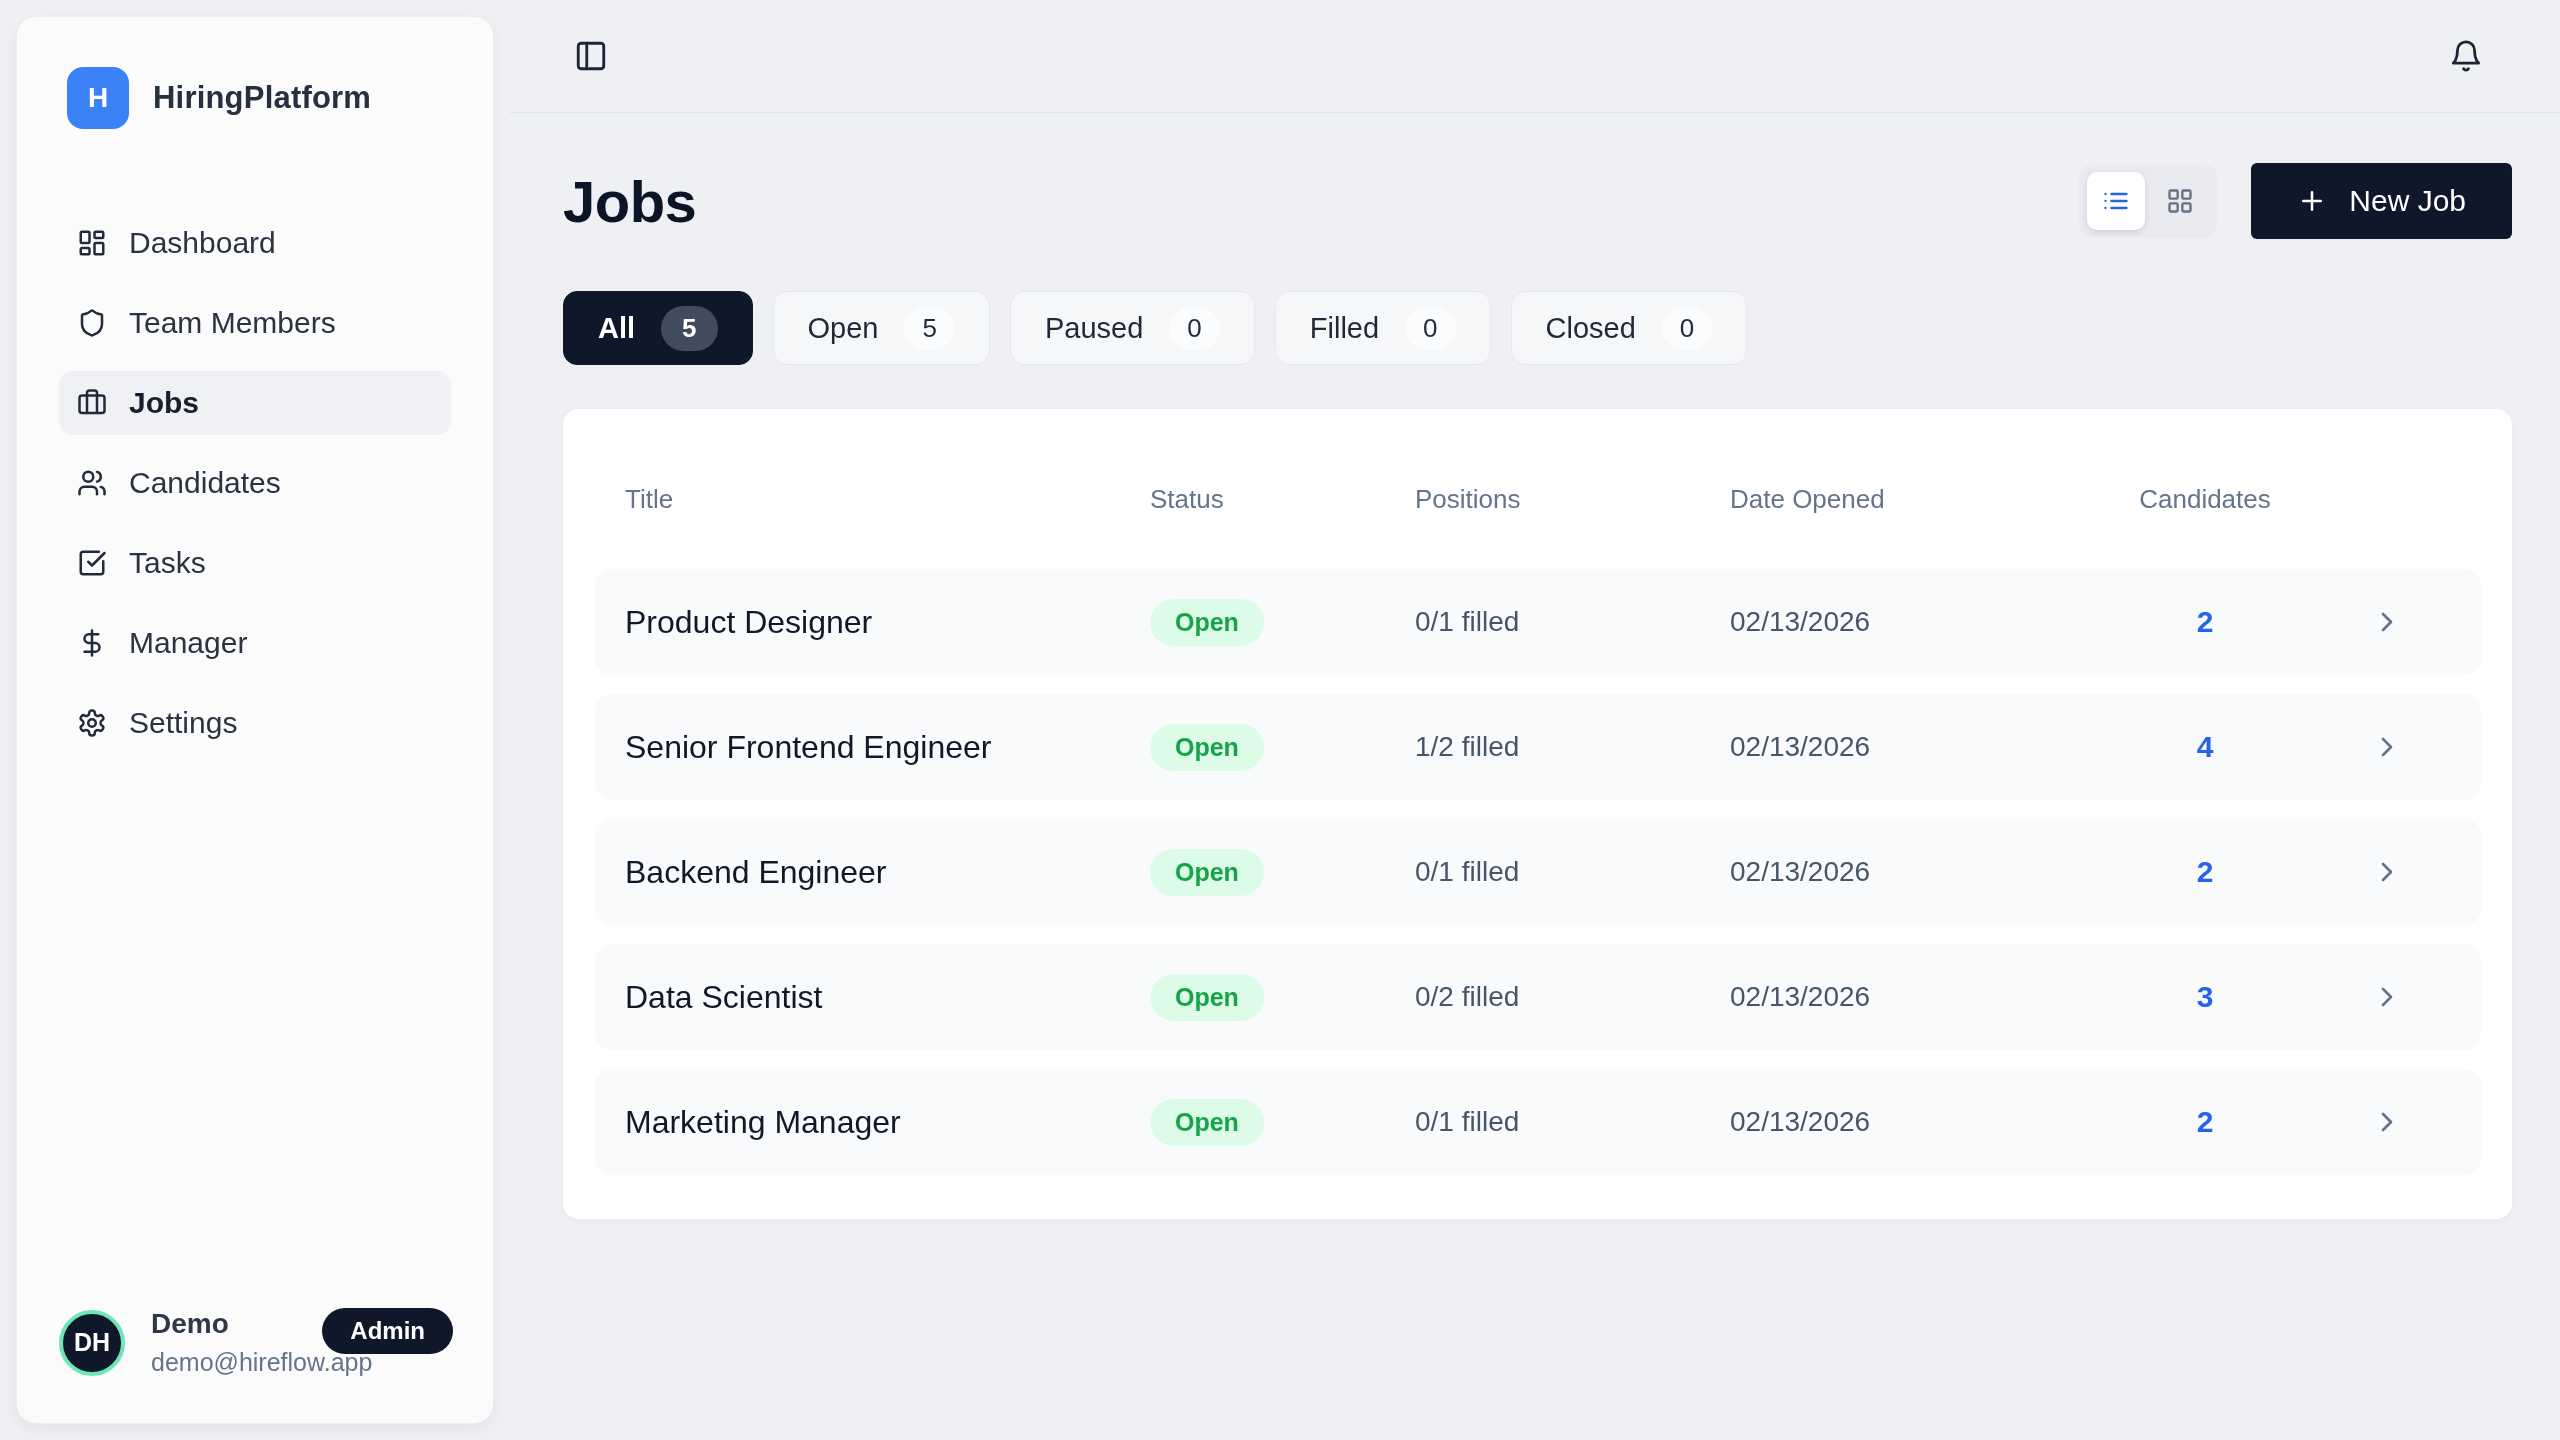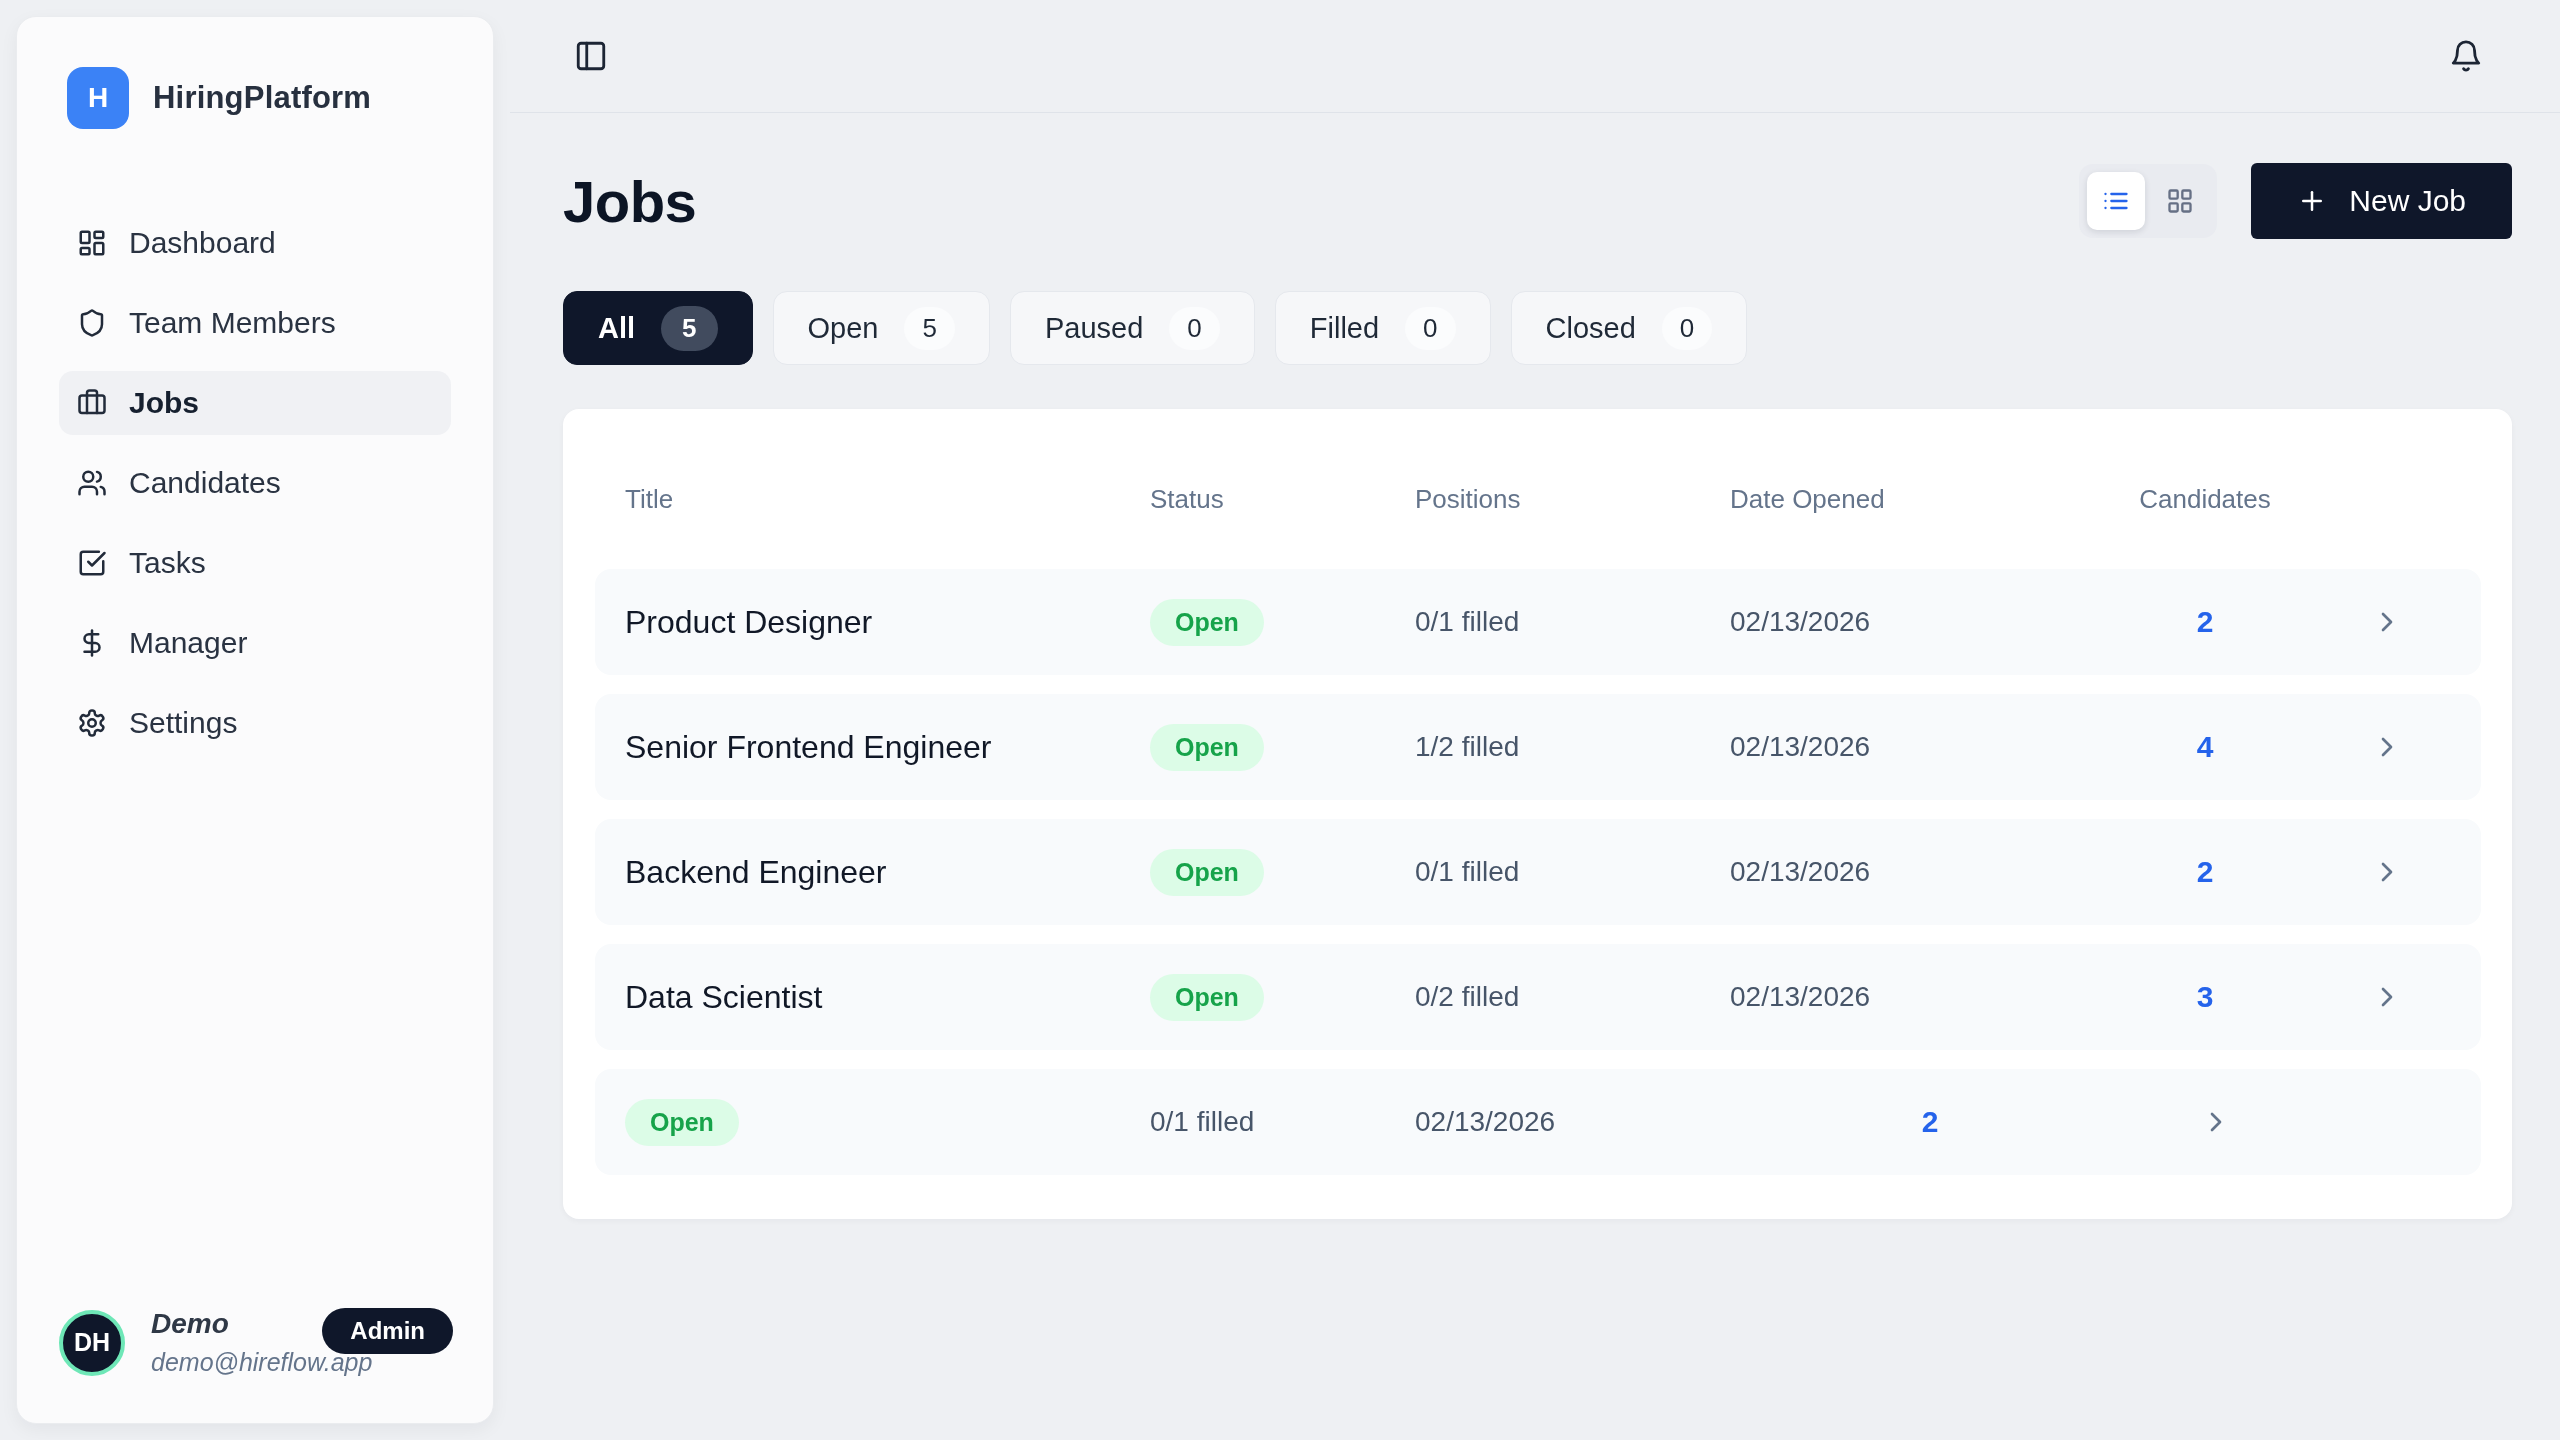--- a/index.html
+++ b/index.html
@@ -40,21 +40,21 @@
   .sidebar-user {
     margin-top:auto; padding:30px 40px 46px 42px;
     display:flex; align-items:center; gap:26px;
   }
   .avatar {
     width:66px; height:66px; border-radius:50%;
     background:#0f172a; border:4px solid #6ee7b7;
     color:#fff; font-size:25px; font-weight:600;
     display:flex; align-items:center; justify-content:center; flex:0 0 auto;
   }
-  .user-meta { display:flex; flex-direction:column; gap:8px; min-width:0;font-style:italic; }
+  .user-meta { display:flex; flex-direction:column; gap:8px; min-width:0; }
   .user-name { font-size:28px; font-weight:700; color:#2f3846; }
   .user-email { font-size:25px; color:#64748b; }
   .role-badge {
     margin-left:auto; background:#0f172a; color:#fff;
     font-size:24px; font-weight:700; padding:9px 28px; border-radius:999px;
     align-self:flex-start;
   }
 
   
   .topbar {
@@ -361,20 +361,21 @@
         <span class="cell-count">3</span>
         <span class="cell-chevron">
           <span>
               <svg viewBox="0 0 24 24" fill="none" stroke="currentColor" stroke-width="2" stroke-linecap="round" stroke-linejoin="round">
                 <path d="m9 18 6-6-6-6"></path>
               </svg>
             </span>
         </span>
       </div>
         <div class="job-row row-grid">
+        <span class="cell-title">Marketing Manager</span>
         <span>
           <span class="status-badge">Open</span>
         </span>
         <span class="cell-muted">0/1 filled</span>
         <span class="cell-muted">02/13/2026</span>
         <span class="cell-count">2</span>
         <span class="cell-chevron">
           <span>
               <svg viewBox="0 0 24 24" fill="none" stroke="currentColor" stroke-width="2" stroke-linecap="round" stroke-linejoin="round">
                 <path d="m9 18 6-6-6-6"></path>

